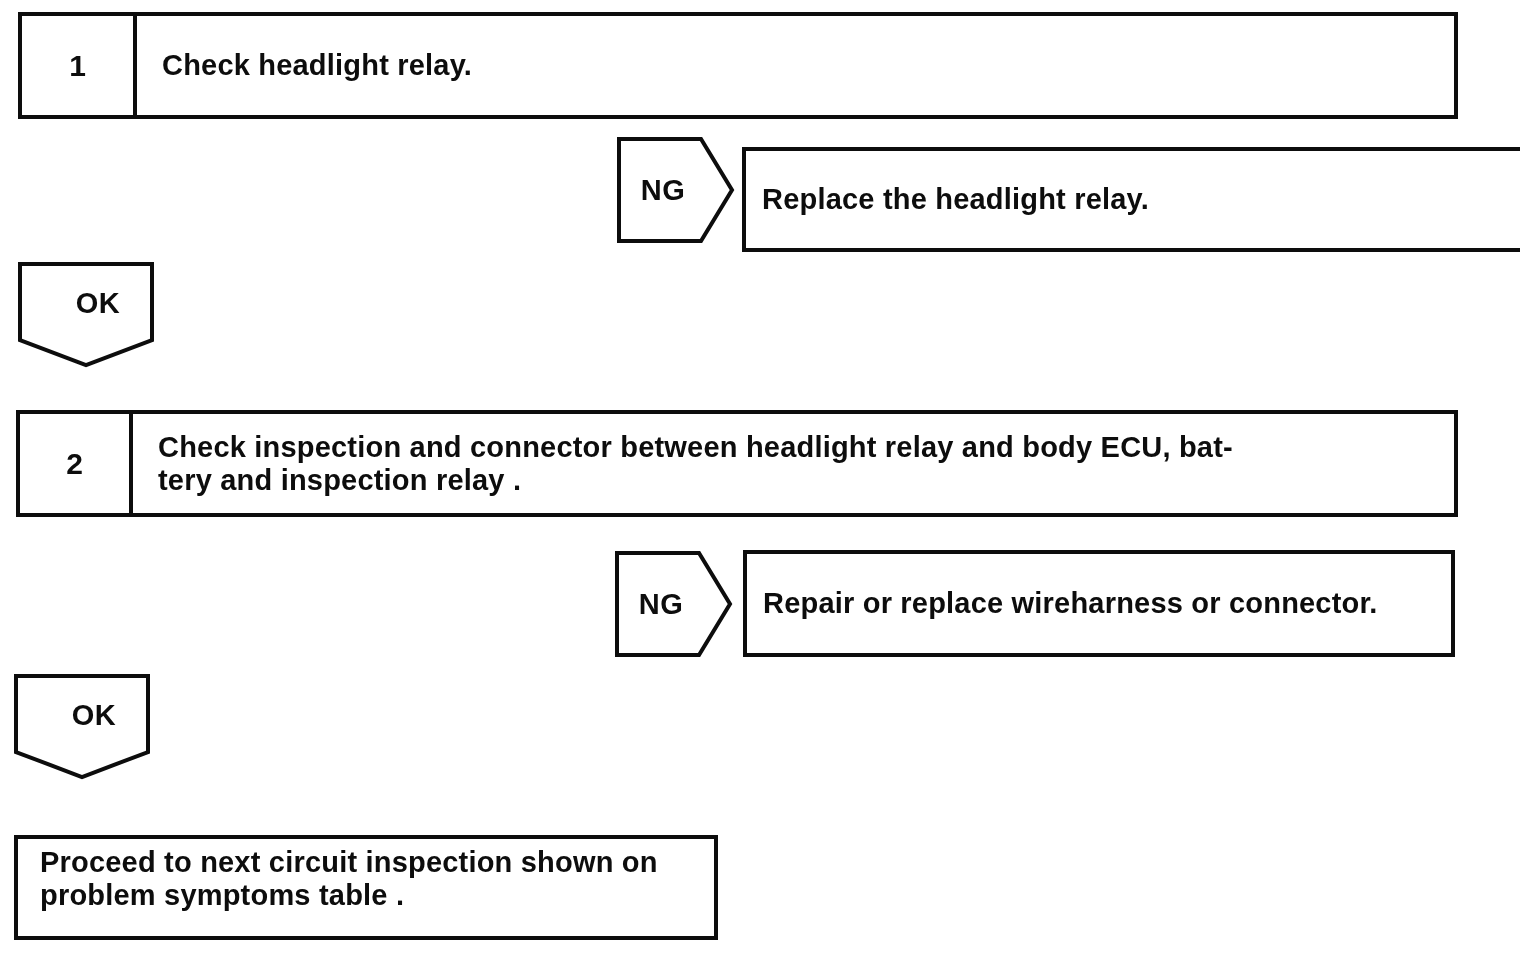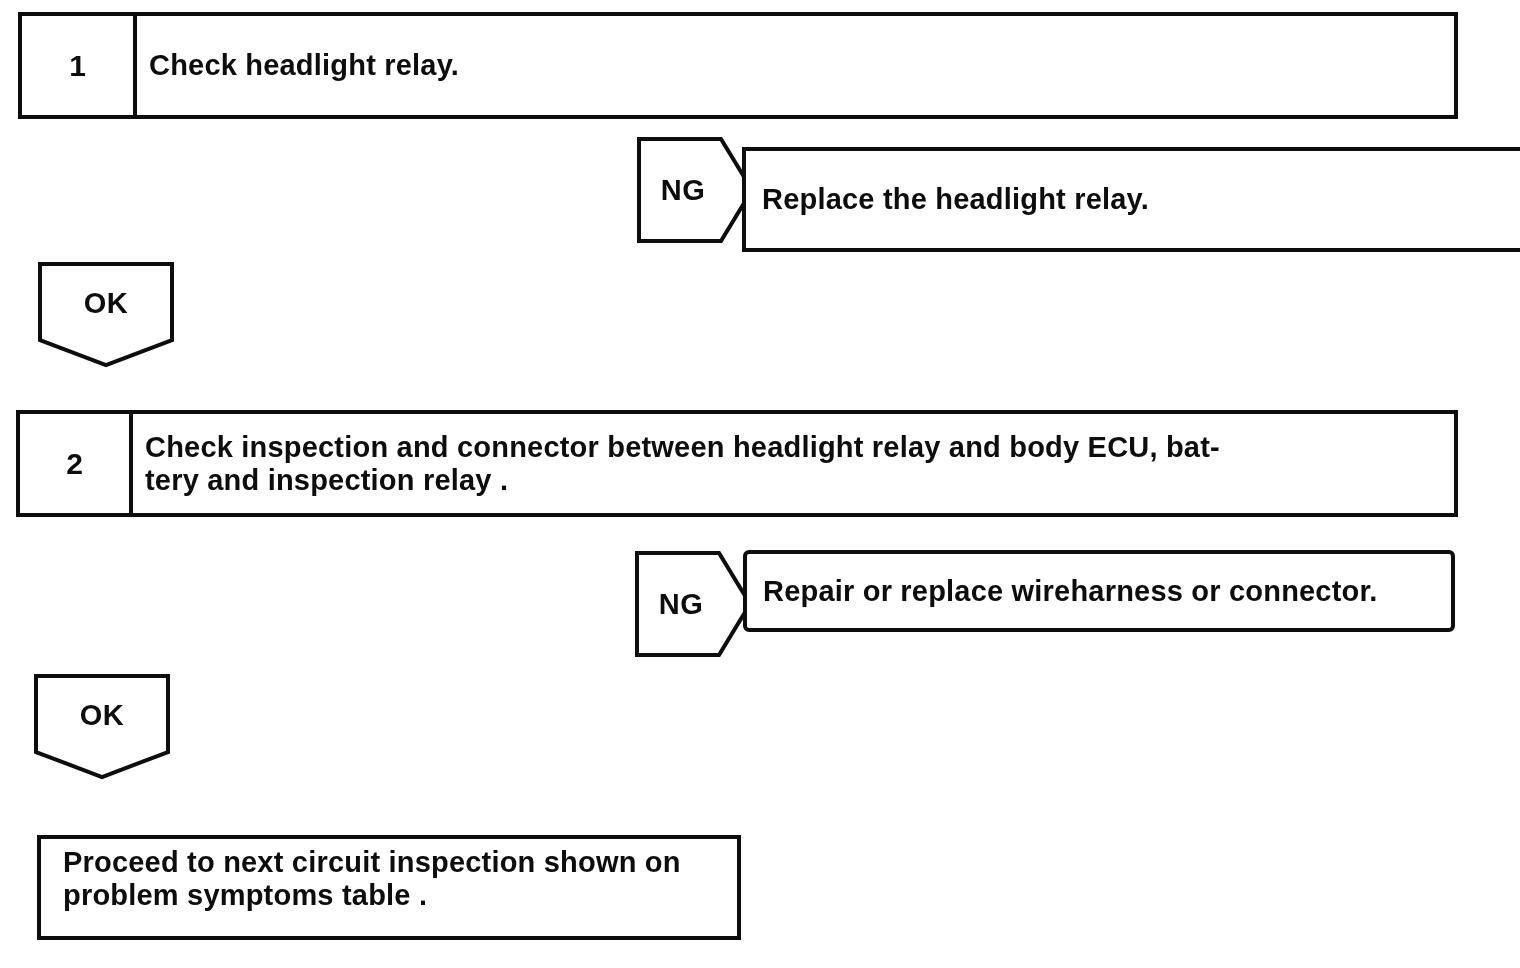--- a/index.html
+++ b/index.html
@@ -29,21 +29,21 @@
     align-items: center;
     justify-content: center;
     font-size: 30px;
     flex: 0 0 auto;
   }
   .step-text {
     flex: 1 1 auto;
     display: flex;
     flex-direction: column;
     justify-content: center;
-    padding-left: 12px;
+    padding-left: 25px;
     font-size: 29px;
     line-height: 33px;
     letter-spacing: 0.2px;
     white-space: nowrap;
   }
   .result-box {
     position: absolute;
     border: 4px solid #0d0d0d;
     background: #ffffff;
     display: flex;
@@ -55,35 +55,34 @@
   }
   .final-box {
     position: absolute;
     border: 4px solid #0d0d0d;
     background: #ffffff;
     padding: 7px 0 0 22px;
     font-size: 29px;
     line-height: 33px;
     letter-spacing: 0.2px;
     white-space: nowrap;
-    margin-left: 23px;
   }
-  .pent { position: absolute; margin-left: 20px; }
+  .pent { position: absolute; }
   .pent svg { display: block; }
   .pent-label {
     position: absolute;
     top: 0;
     display: flex;
     align-items: center;
     justify-content: center;
     font-size: 29px;
     letter-spacing: 0.5px;
   }
   .ng-label { left: 0; width: 92px; height: 106px; }
-  .ok-label { left: 0; width: 136px; height: 82px; }
+  .ok-label { left: 12px; width: 136px; height: 82px; }
 </style>
 </head>
 <body>
 
 <div class="canvas">
 
   <div class="step-box" style="left:18px; top:12px; width:1440px; height:107px;">
     <div class="step-num" style="width:115px;">1</div>
     <div class="step-text">
       <div>Check headlight relay.</div>
@@ -116,21 +115,21 @@
     </div>
   </div>
 
   <div class="pent" style="left:615px; top:551px; width:118px; height:106px;">
     <svg width="118" height="106" viewBox="0 0 118 106">
       <polygon points="2,2 84,2 115,53 84,104 2,104" fill="#ffffff" stroke="#0d0d0d" stroke-width="4"></polygon>
     </svg>
     <span class="pent-label ng-label">NG</span>
   </div>
 
-  <div class="result-box" style="left:743px; top:550px; width:712px; height:82px;border-radius:6px;">
+  <div class="result-box" style="left:743px; top:550px; width:712px; height:107px;">
     <span>Repair or replace wireharness or connector.</span>
   </div>
 
   <div class="pent" style="left:14px; top:674px; width:136px; height:106px;">
     <svg width="136" height="106" viewBox="0 0 136 106">
       <polygon points="2,2 134,2 134,78 68,103 2,78" fill="#ffffff" stroke="#0d0d0d" stroke-width="4"></polygon>
     </svg>
     <span class="pent-label ok-label">OK</span>
   </div>
 

